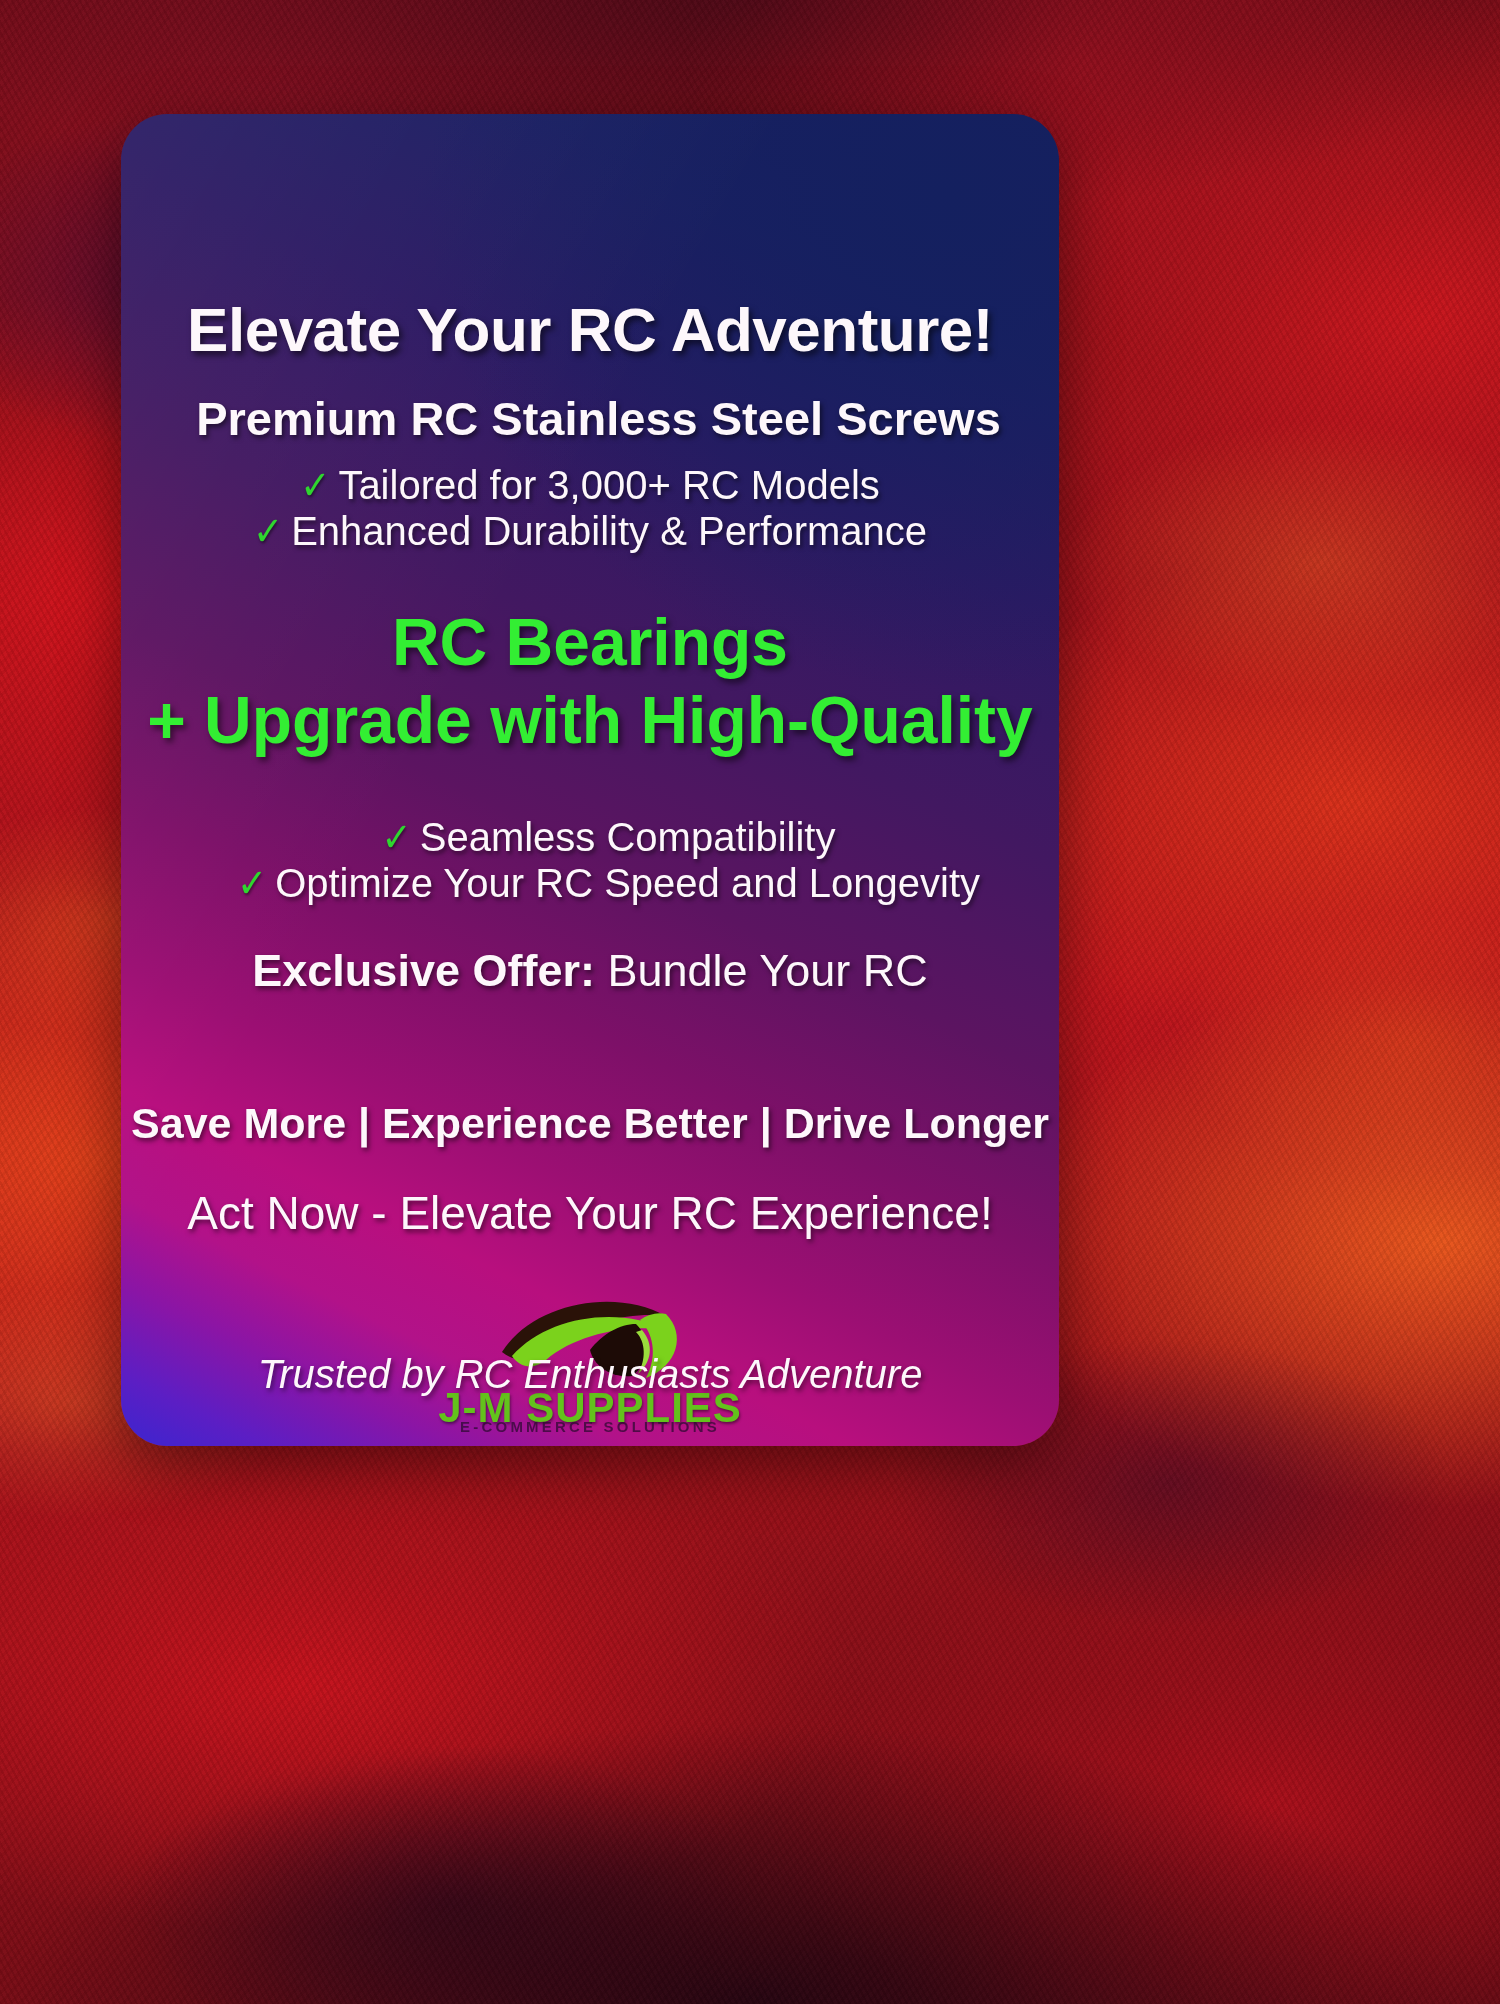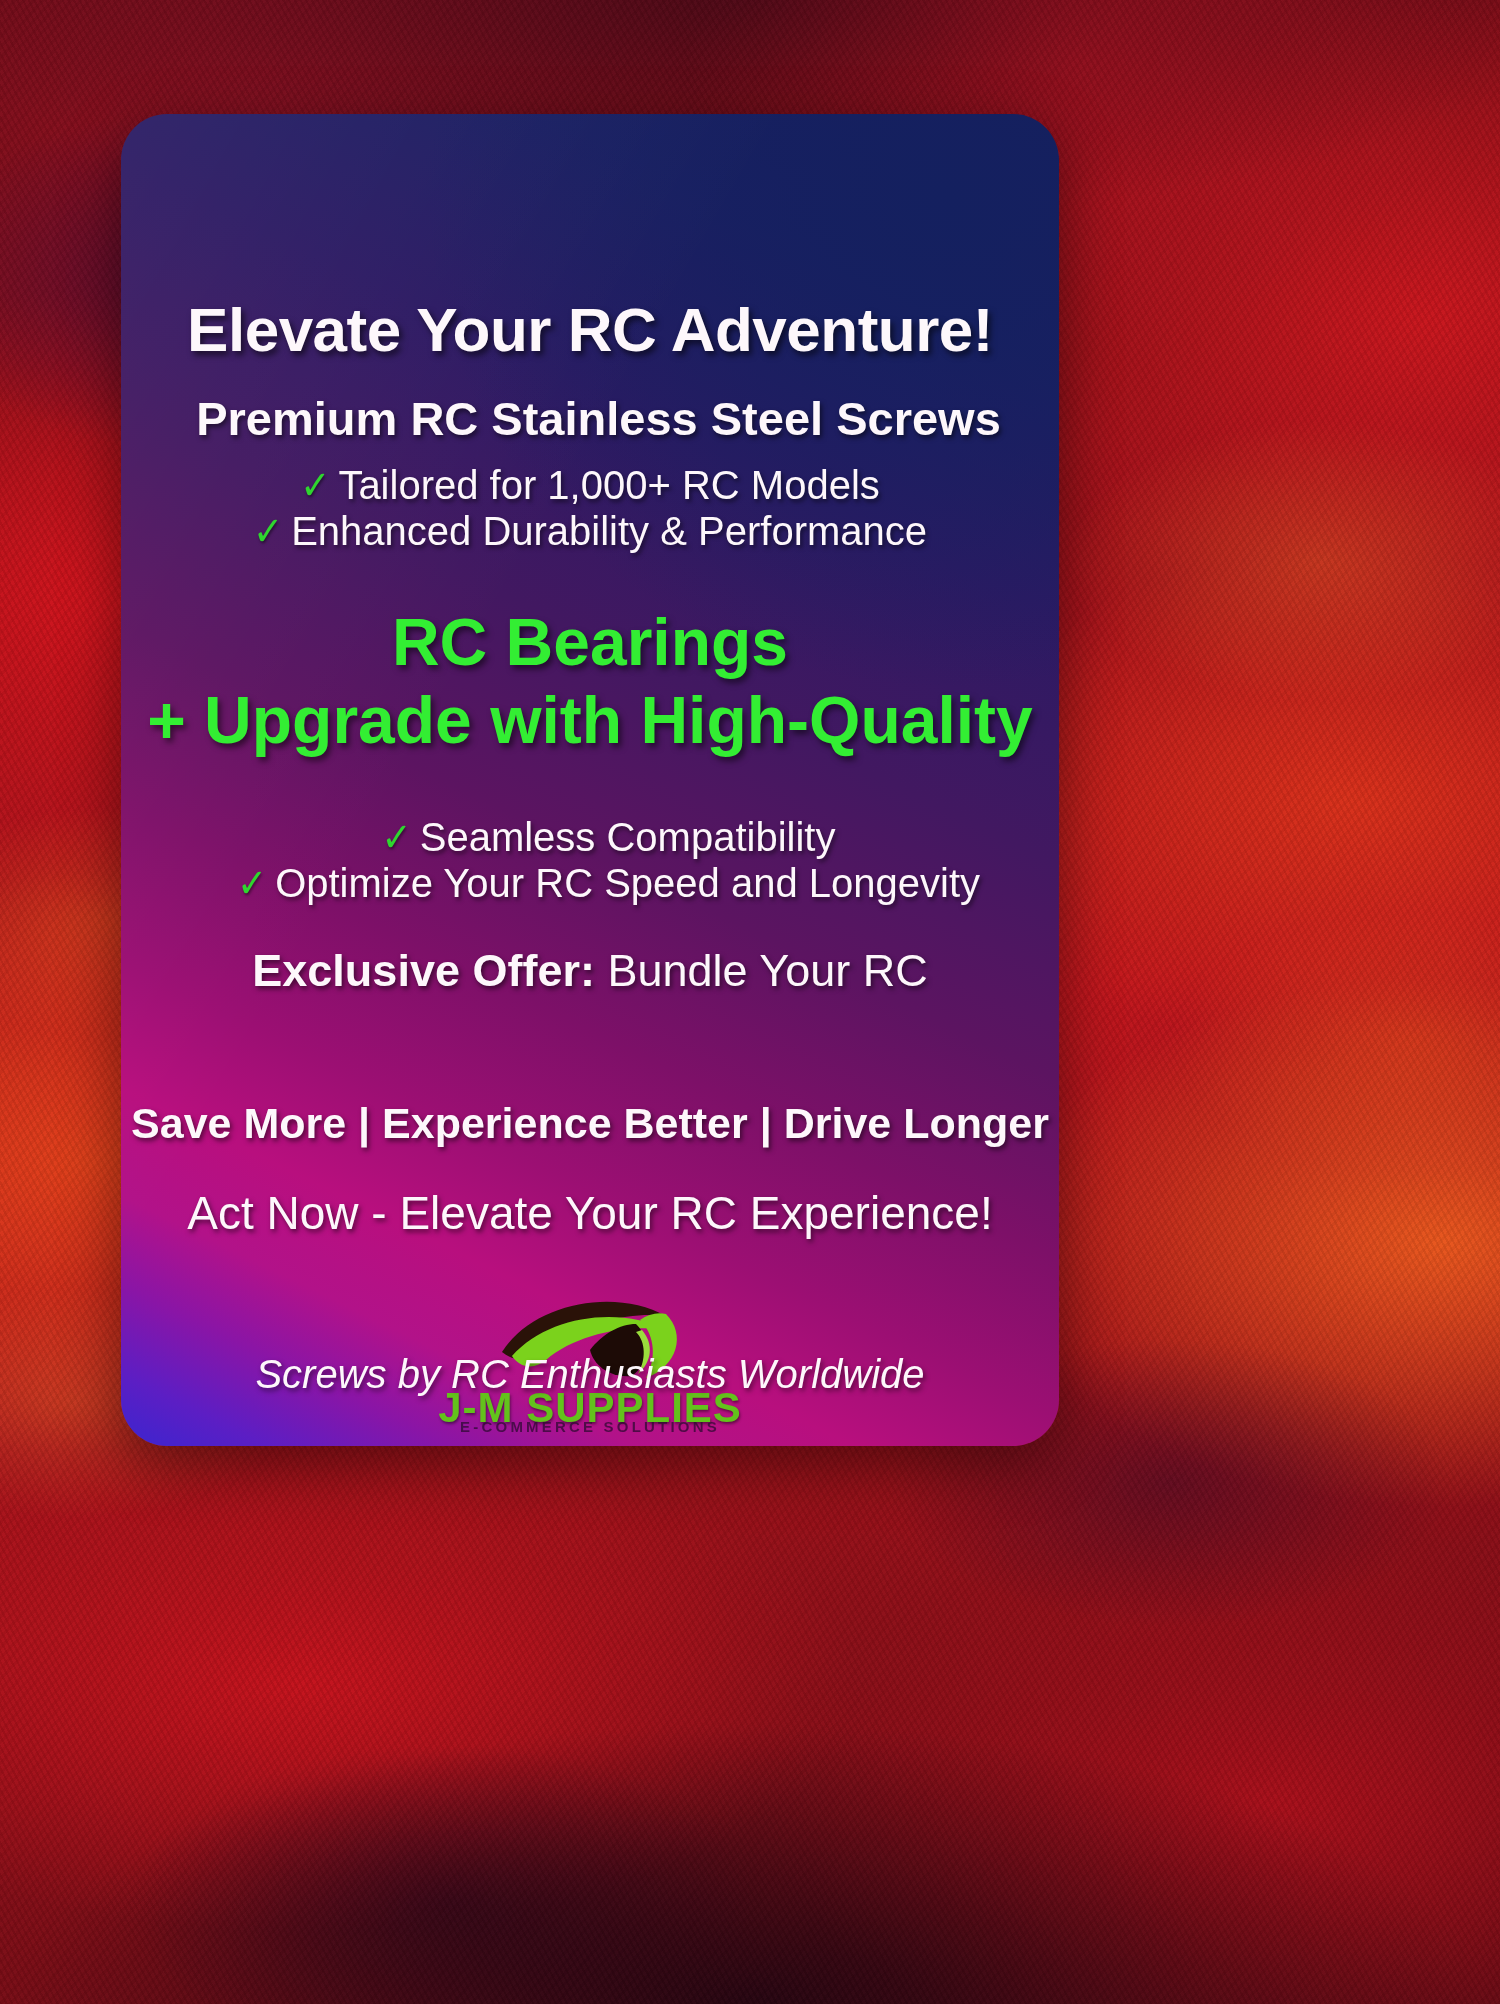--- a/index.html
+++ b/index.html
@@ -112,21 +112,21 @@
 <div id="card">
   <div class="sheen"></div>
   <div class="inner">
 
     <div class="row h1">Elevate Your RC Adventure!</div>
 
     <div class="row h2">Premium RC Stainless Steel Screws</div>
 
     <div class="bullets" style="top:348px;">
       <div class="blt">
-        <span class="ck">✓</span><span>Tailored for 1,000+ RC Models</span>
+        <span class="ck">✓</span><span>Tailored for 3,000+ RC Models</span>
       </div>
       <div class="blt">
         <span class="ck">✓</span><span>Enhanced Durability &amp; Performance</span>
       </div>
     </div>
 
     <div class="row" style="top:490px;">
       <div class="green">RC Bearings</div>
       <div class="green">
         <span>+</span>
@@ -160,16 +160,16 @@
         <path d="M12 62 C44 12, 126 -2, 176 26 C150 22, 96 28, 64 58 C48 72, 26 74, 12 62 Z" fill="#2a1208"></path>
         <path d="M22 66 C58 26, 128 16, 178 40 C138 34, 86 44, 56 70 C44 80, 30 78, 22 66 Z" fill="#7bd21c"></path>
         <path d="M176 24 C196 44, 188 76, 156 88 C166 70, 166 46, 150 30 C158 24, 168 22, 176 24 Z" fill="#7bd21c"></path>
         <path d="M146 34 C162 50, 160 72, 142 86 C120 88, 104 76, 100 60 C112 44, 130 34, 146 34 Z" fill="#1d0b06"></path>
         <path d="M152 40 C164 54, 162 72, 148 84 C156 70, 156 52, 146 42 Z" fill="#9ade3c"></path>
       </svg>
       <div class="wordmark">J-M SUPPLIES</div>
       <div class="sub">E-COMMERCE SOLUTIONS</div>
     </div>
 
-    <div class="row footer" style="top:1238px;">Screws by RC Enthusiasts Worldwide</div>
+    <div class="row footer" style="top:1238px;">Trusted by RC Enthusiasts Adventure</div>
 
   </div>
 </div>
 
 </body></html>

